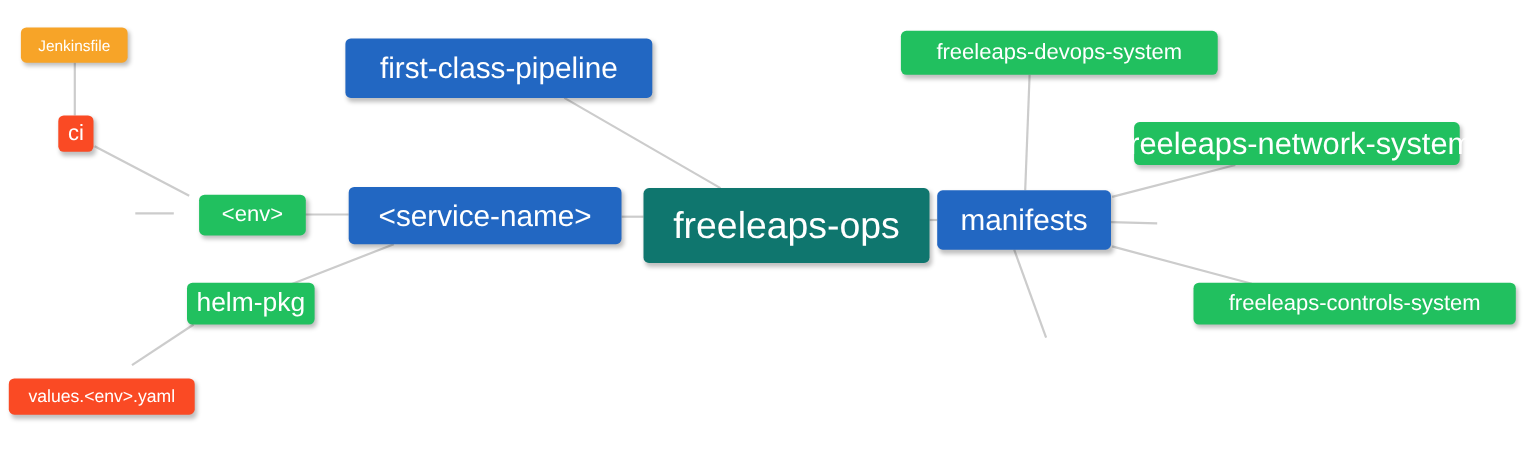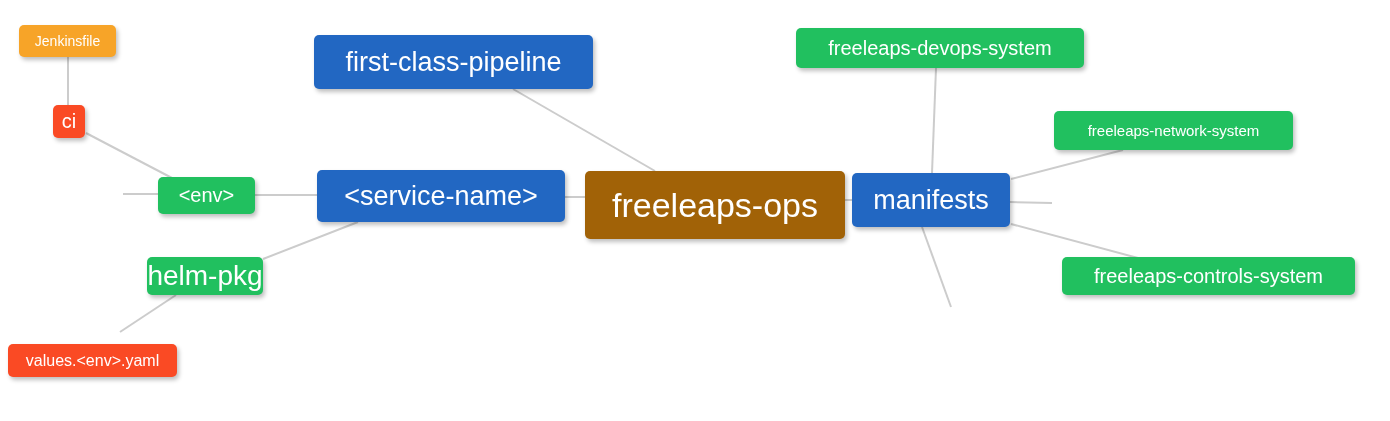--- a/index.html
+++ b/index.html
@@ -14,23 +14,23 @@
   .edges line{stroke:#cccccc;stroke-width:2;fill:none;}
   .node{
     position:absolute;z-index:2;
     display:flex;align-items:center;justify-content:center;
     color:#ffffff;white-space:nowrap;
     border-radius:5px;
     box-shadow:2px 3px 4px rgba(0,0,0,0.25);
     cursor:pointer;
     box-sizing:border-box;
   }
-  .n-dark  {background:#a16207;}
+  .n-dark  {background:#0f766e;}
   .n-blue  {background:#2267c2;}
-  .n-green {background:#21c05f;}
+  .n-green {background:#21c05f;margin-left:23px;}
   .n-red   {background:#fa4a24;}
   .n-orange{background:#f7a428;}
 </style>
 </head>
 <body>
 
 <div class="canvas">
 
   <svg class="edges" width="1390" height="421" aria-hidden="true">
     <line x1="68" y1="57" x2="68" y2="105"></line>
@@ -49,33 +49,33 @@
     <line x1="922" y1="227" x2="951" y2="307"></line>
   </svg>
 
   <div class="node n-orange" style="left:19px;top:25px;width:97px;height:32px;font-size:14px">Jenkinsfile</div>
 
   <div class="node n-red" style="left:53px;top:105px;width:32px;height:33px;font-size:20px">ci</div>
 
 
   <div class="node n-green" style="left:158px;top:177px;width:97px;height:37px;font-size:20px">&lt;env&gt;</div>
 
-  <div class="node n-green" style="left:147px;top:257px;width:116px;height:38px;font-size:28px">helm-pkg</div>
+  <div class="node n-green" style="left:147px;top:257px;width:116px;height:38px;font-size:24px">helm-pkg</div>
 
   <div class="node n-red" style="left:8px;top:344px;width:169px;height:33px;font-size:16px">values.&lt;env&gt;.yaml</div>
 
   <div class="node n-blue" style="left:314px;top:35px;width:279px;height:54px;font-size:27px">first-class-pipeline</div>
 
   <div class="node n-blue" style="left:317px;top:170px;width:248px;height:52px;font-size:27px">&lt;service-name&gt;</div>
 
   <div class="node n-dark" style="left:585px;top:171px;width:260px;height:68px;font-size:34px">freeleaps-ops</div>
 
   <div class="node n-blue" style="left:852px;top:173px;width:158px;height:54px;font-size:27px">manifests</div>
 
   <div class="node n-green" style="left:796px;top:28px;width:288px;height:40px;font-size:20px">freeleaps-devops-system</div>
 
-  <div class="node n-green" style="left:1054px;top:111px;width:239px;height:39px;font-size:15px">freeleaps-network-system</div>
+  <div class="node n-green" style="left:1008px;top:111px;width:296px;height:39px;font-size:28px">freeleaps-network-system</div>
 
 
   <div class="node n-green" style="left:1062px;top:257px;width:293px;height:38px;font-size:20px">freeleaps-controls-system</div>
 
 
 </div>
 
 </body></html>

